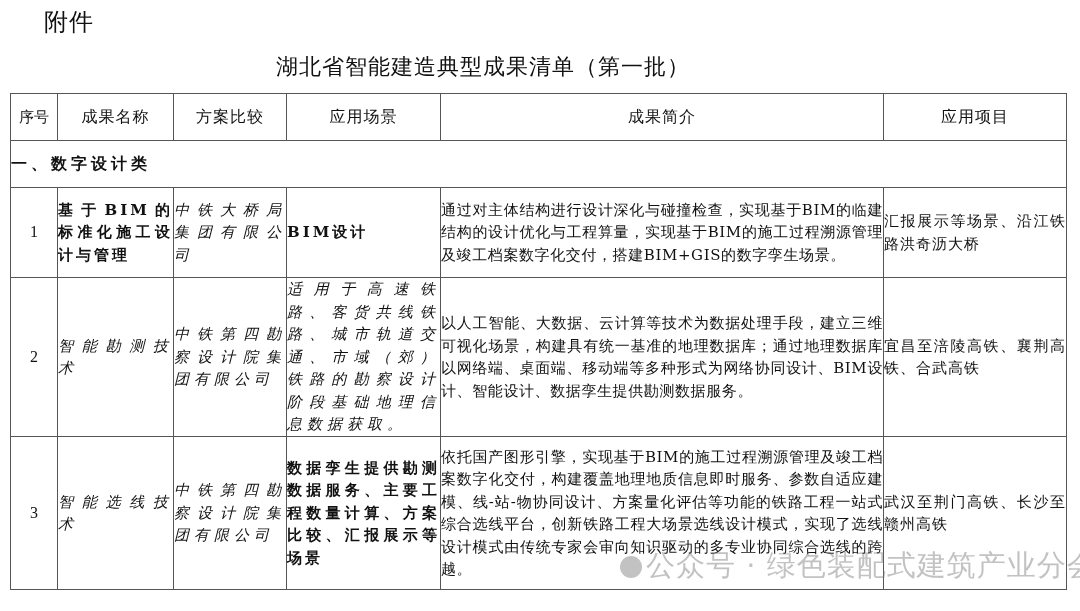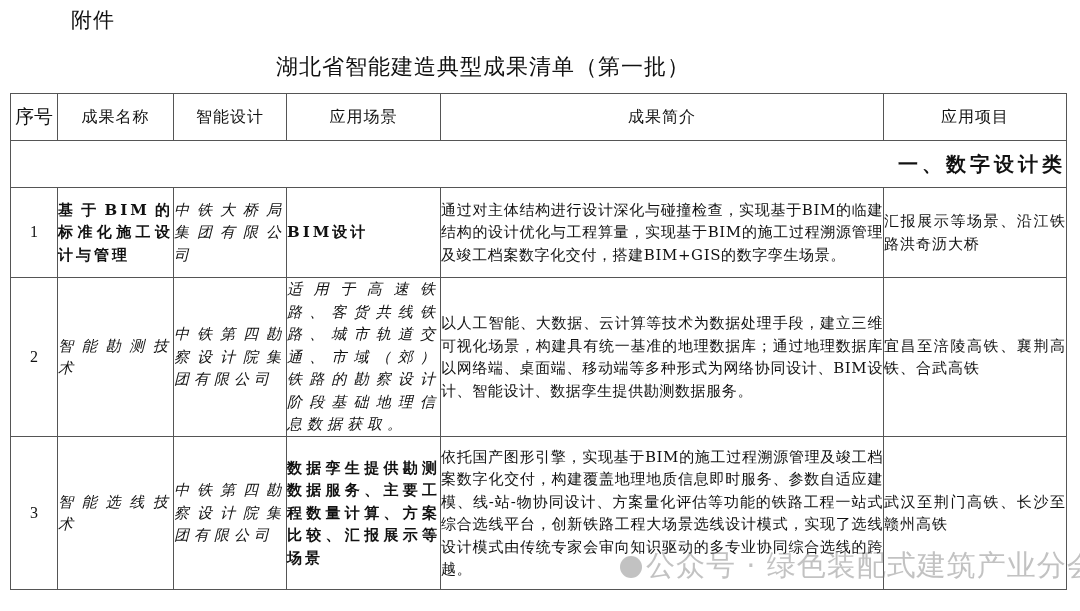--- a/index.html
+++ b/index.html
@@ -10,23 +10,23 @@
   body {
     width: 1080px;
     height: 611px;
     position: relative;
     overflow: hidden;
     font-family: "DejaVu Sans", "Liberation Sans", sans-serif;
     color: #111111;
   }
   .attachment-label {
     position: absolute;
-    left: 71px;
+    left: 44px;
     top: 6px;
-    font-size: 21px;
+    font-size: 24px;
     letter-spacing: 1px;
   }
   .doc-title {
     position: absolute;
     left: 0;
     width: 936px;
     top: 52px;
     text-align: center;
     font-size: 22px;
     letter-spacing: 1px;
@@ -46,27 +46,27 @@
     padding: 0;
     vertical-align: middle;
   }
   th {
     font-weight: normal;
     font-size: 16px;
     height: 46px;
     text-align: center;
     letter-spacing: 1px;
   }
-  th.seq-h { font-size: 19px; letter-spacing: 0; margin-left: 11px; }
+  th.seq-h { font-size: 15px; letter-spacing: 0; margin-left: 11px; }
   .section-row td {
     height: 46px;
-    text-align: right;
+    text-align: left;
     font-family: Liberation Sans, sans-serif;
     font-weight: bold;
-    font-size: 20px;
+    font-size: 16px;
     letter-spacing: 4px;
   }
   td.cell {
     font-family: "DejaVu Serif", "Liberation Serif", serif;
     font-size: 15px;
     line-height: 22.5px;
     padding: 2px 6px 2px 8px;
     text-align: justify;
     word-break: break-all;
   }
@@ -114,21 +114,21 @@
     <col style="width:116px">
     <col style="width:113px">
     <col style="width:154px">
     <col style="width:443px">
     <col style="width:183px">
   </colgroup>
   <thead>
     <tr>
       <th class="seq-h">序号</th>
       <th>成果名称</th>
-      <th>智能设计</th>
+      <th>方案比较</th>
       <th>应用场景</th>
       <th>成果简介</th>
       <th>应用项目</th>
     </tr>
   </thead>
   <tbody>
     <tr class="section-row">
       <td colspan="6">一、数字设计类</td>
     </tr>
 

